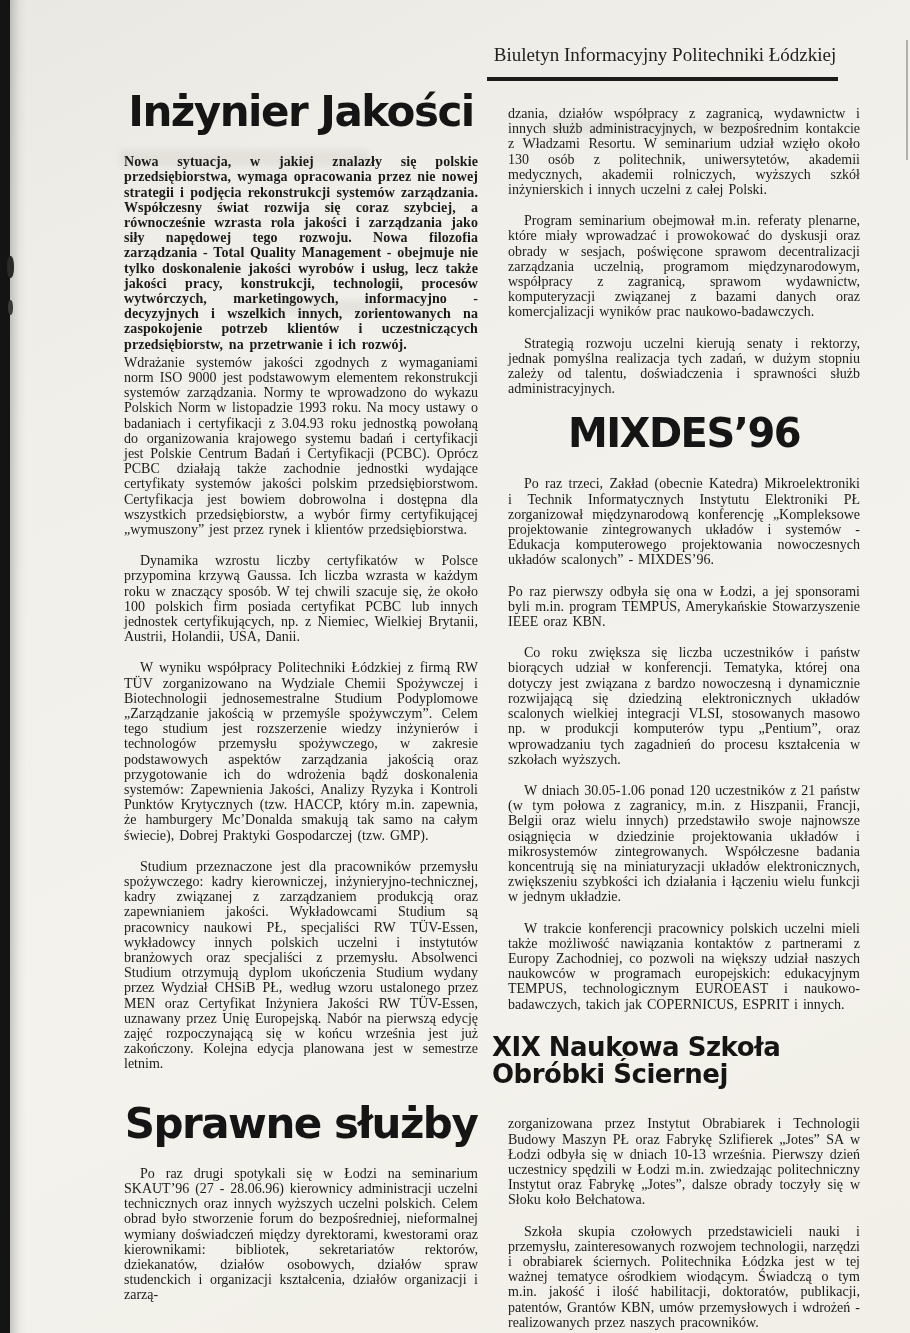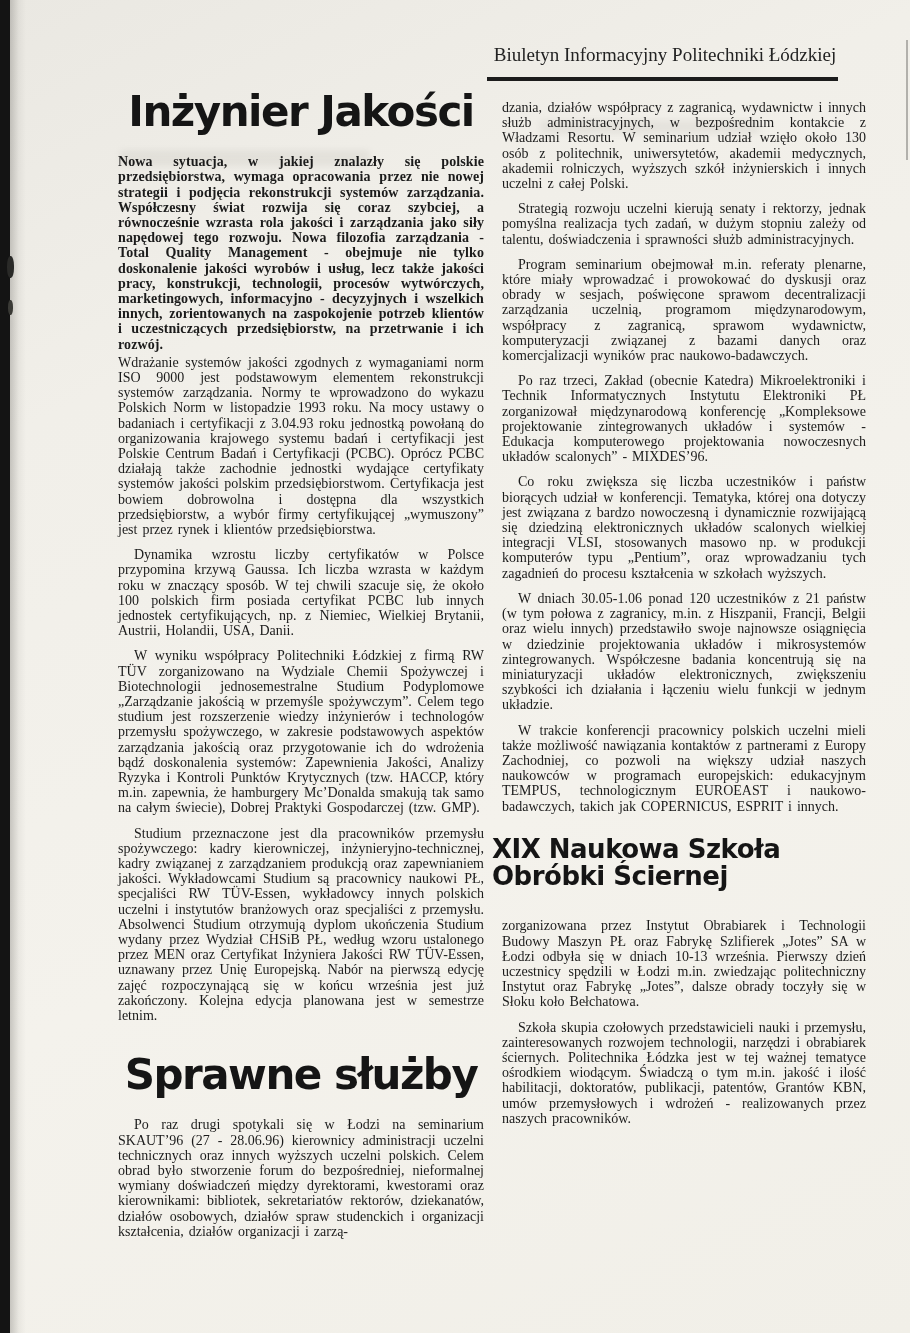--- a/index.html
+++ b/index.html
@@ -32,21 +32,21 @@
     font-size:42px; line-height:1.05; text-align:center; letter-spacing:-1.5px;
     color:#151515; margin:6px 0 20px 0;
   }
   .title-mixdes { font-size:40px; margin:16px 0 22px 0; }
   .title-szkola { font-size:26px; text-align:left; letter-spacing:-0.5px; margin:22px 0 28px 0; }
   .title-sprawne { margin-top:30px; }
 
   p.body-par {
     font-family:"Liberation Serif","DejaVu Serif",serif;
     font-size:14px; line-height:15.2px; text-align:justify;
-    color:#1b1b1b; margin:10px; word-spacing:1.5px;
+    color:#1b1b1b; margin:16px; word-spacing:1.5px;
   }
   p.lead { font-weight:bold; word-spacing:2px; letter-spacing:0.1px; margin-bottom:2px; }
   p.indent { text-indent:16px; }
   p.gap-top { margin-top:3px; }
 
   .page-number {
     position:absolute; left:782px; top:1351px;
     font-family:"Liberation Serif","DejaVu Serif",serif; font-size:16px; color:#2b2b2b;
   }
 </style>
@@ -79,26 +79,28 @@
 
     <article>
       <h1 class="article-title title-sprawne">Sprawne służby</h1>
       <p class="body-par indent">Po raz drugi spotykali się w Łodzi na seminarium SKAUT’96 (27 - 28.06.96) kierownicy administracji uczelni technicznych oraz innych wyższych uczelni polskich. Celem obrad było stworzenie forum do bezpośredniej, nieformalnej wymiany doświadczeń między dyrektorami, kwestorami oraz kierownikami: bibliotek, sekretariatów rektorów, dziekanatów, działów osobowych, działów spraw studenckich i organizacji kształcenia, działów organizacji i zarzą-</p>
     </article>
   </div>
 
   <div class="col-right">
     <section>
       <p class="body-par">dzania, działów współpracy z zagranicą, wydawnictw i innych służb administracyjnych, w bezpośrednim kontakcie z Władzami Resortu. W seminarium udział wzięło około 130 osób z politechnik, uniwersytetów, akademii medycznych, akademii rolniczych, wyższych szkół inżynierskich i innych uczelni z całej Polski.</p>
+      <p class="body-par indent">Program seminarium obejmował m.in. referaty plenarne, które miały wprowadzać i prowokować do dyskusji oraz obrady w sesjach, poświęcone sprawom decentralizacji zarządzania uczelnią, programom międzynarodowym, współpracy z zagranicą, sprawom wydawnictw, komputeryzacji związanej z bazami danych oraz komercjalizacji wyników prac naukowo-badawczych.</p>
       <p class="body-par indent">Strategią rozwoju uczelni kierują senaty i rektorzy, jednak pomyślna realizacja tych zadań, w dużym stopniu zależy od talentu, doświadczenia i sprawności służb administracyjnych.</p>
-      <p class="body-par indent">Program seminarium obejmował m.in. referaty plenarne, które miały wprowadzać i prowokować do dyskusji oraz obrady w sesjach, poświęcone sprawom decentralizacji zarządzania uczelnią, programom międzynarodowym, współpracy z zagranicą, sprawom wydawnictw, komputeryzacji związanej z bazami danych oraz komercjalizacji wyników prac naukowo-badawczych.</p>
     </section>
 
     <article>
+      <h1 class="article-title title-mixdes">MIXDES’96</h1>
       <p class="body-par indent">Po raz trzeci, Zakład (obecnie Katedra) Mikroelektroniki i Technik Informatycznych Instytutu Elektroniki PŁ zorganizował międzynarodową konferencję „Kompleksowe projektowanie zintegrowanych układów i systemów - Edukacja komputerowego projektowania nowoczesnych układów scalonych” - MIXDES’96.</p>
+      <p class="body-par">Po raz pierwszy odbyła się ona w Łodzi, a jej sponsorami byli m.in. program TEMPUS, Amerykańskie Stowarzyszenie IEEE oraz KBN.</p>
       <p class="body-par indent">Co roku zwiększa się liczba uczestników i państw biorących udział w konferencji. Tematyka, której ona dotyczy jest związana z bardzo nowoczesną i dynamicznie rozwijającą się dziedziną elektronicznych układów scalonych wielkiej integracji VLSI, stosowanych masowo np. w produkcji komputerów typu „Pentium”, oraz wprowadzaniu tych zagadnień do procesu kształcenia w szkołach wyższych.</p>
       <p class="body-par indent">W dniach 30.05-1.06 ponad 120 uczestników z 21 państw (w tym połowa z zagranicy, m.in. z Hiszpanii, Francji, Belgii oraz wielu innych) przedstawiło swoje najnowsze osiągnięcia w dziedzinie projektowania układów i mikrosystemów zintegrowanych. Współczesne badania koncentrują się na miniaturyzacji układów elektronicznych, zwiększeniu szybkości ich działania i łączeniu wielu funkcji w jednym układzie.</p>
       <p class="body-par indent">W trakcie konferencji pracownicy polskich uczelni mieli także możliwość nawiązania kontaktów z partnerami z Europy Zachodniej, co pozwoli na większy udział naszych naukowców w programach europejskich: edukacyjnym TEMPUS, technologicznym EUROEAST i naukowo-badawczych, takich jak COPERNICUS, ESPRIT i innych.</p>
     </article>
 
     <article>
       <h1 class="article-title title-szkola">XIX Naukowa Szkoła Obróbki Ściernej</h1>
       <p class="body-par">zorganizowana przez Instytut Obrabiarek i Technologii Budowy Maszyn PŁ oraz Fabrykę Szlifierek „Jotes” SA w Łodzi odbyła się w dniach 10-13 września. Pierwszy dzień uczestnicy spędzili w Łodzi m.in. zwiedzając politechniczny Instytut oraz Fabrykę „Jotes”, dalsze obrady toczyły się w Słoku koło Bełchatowa.</p>
       <p class="body-par indent">Szkoła skupia czołowych przedstawicieli nauki i przemysłu, zainteresowanych rozwojem technologii, narzędzi i obrabiarek ściernych. Politechnika Łódzka jest w tej ważnej tematyce ośrodkiem wiodącym. Świadczą o tym m.in. jakość i ilość habilitacji, doktoratów, publikacji, patentów, Grantów KBN, umów przemysłowych i wdrożeń - realizowanych przez naszych pracowników.</p>
     </article>

